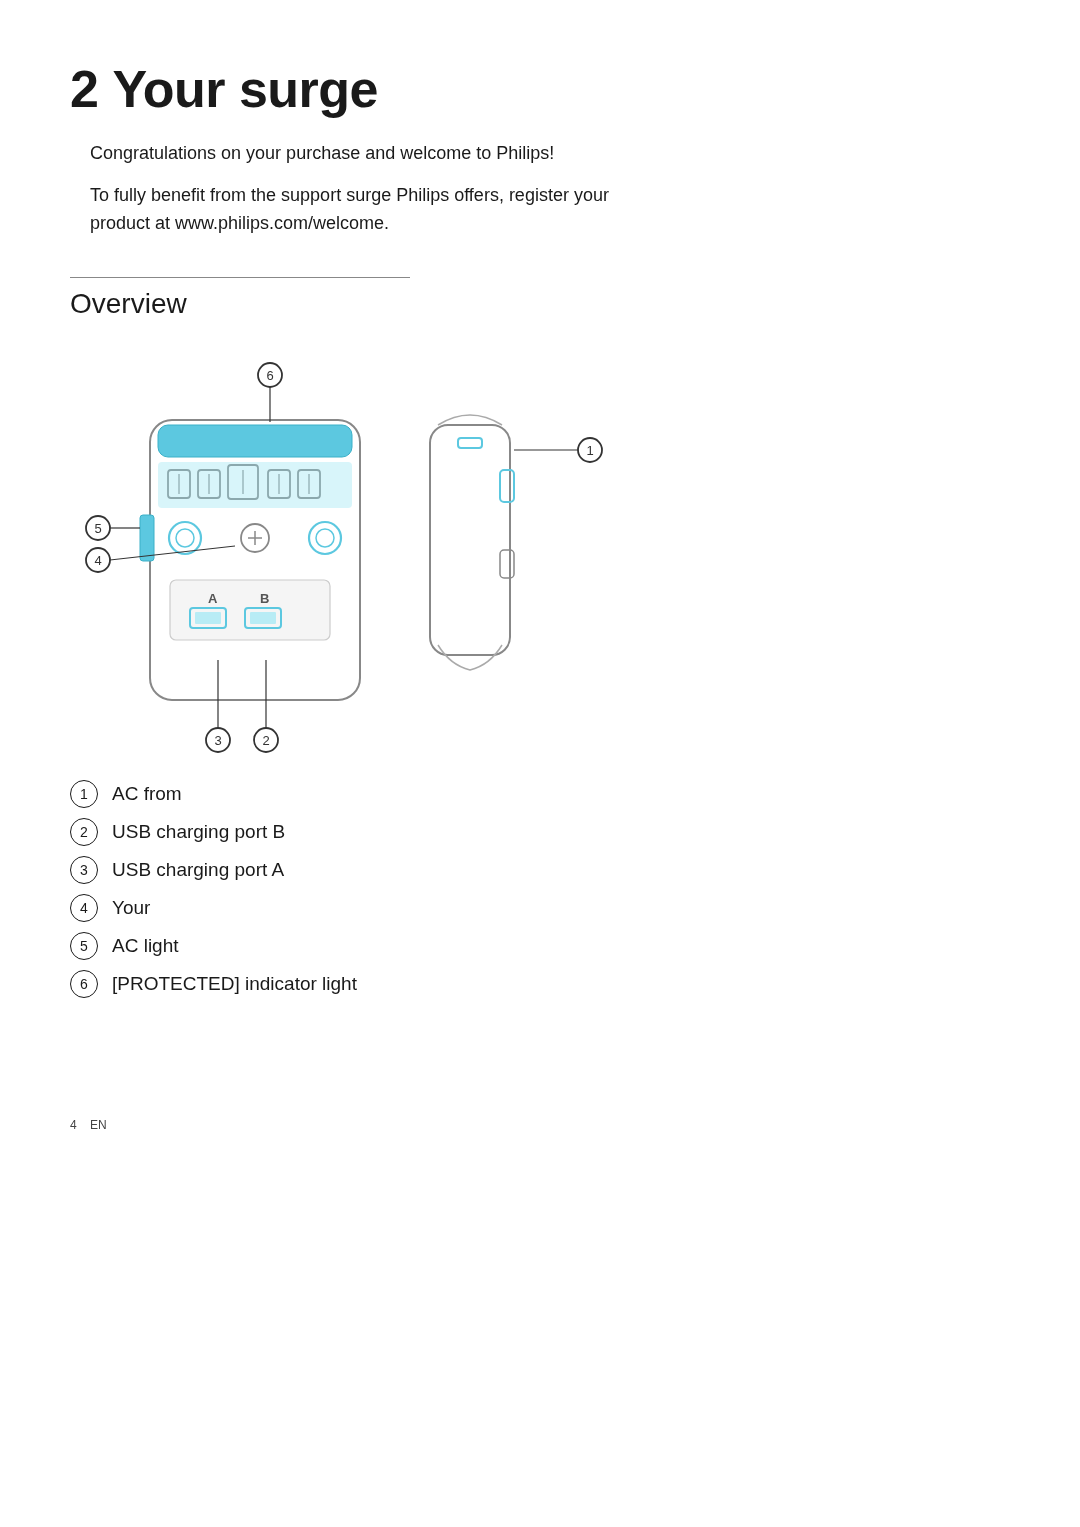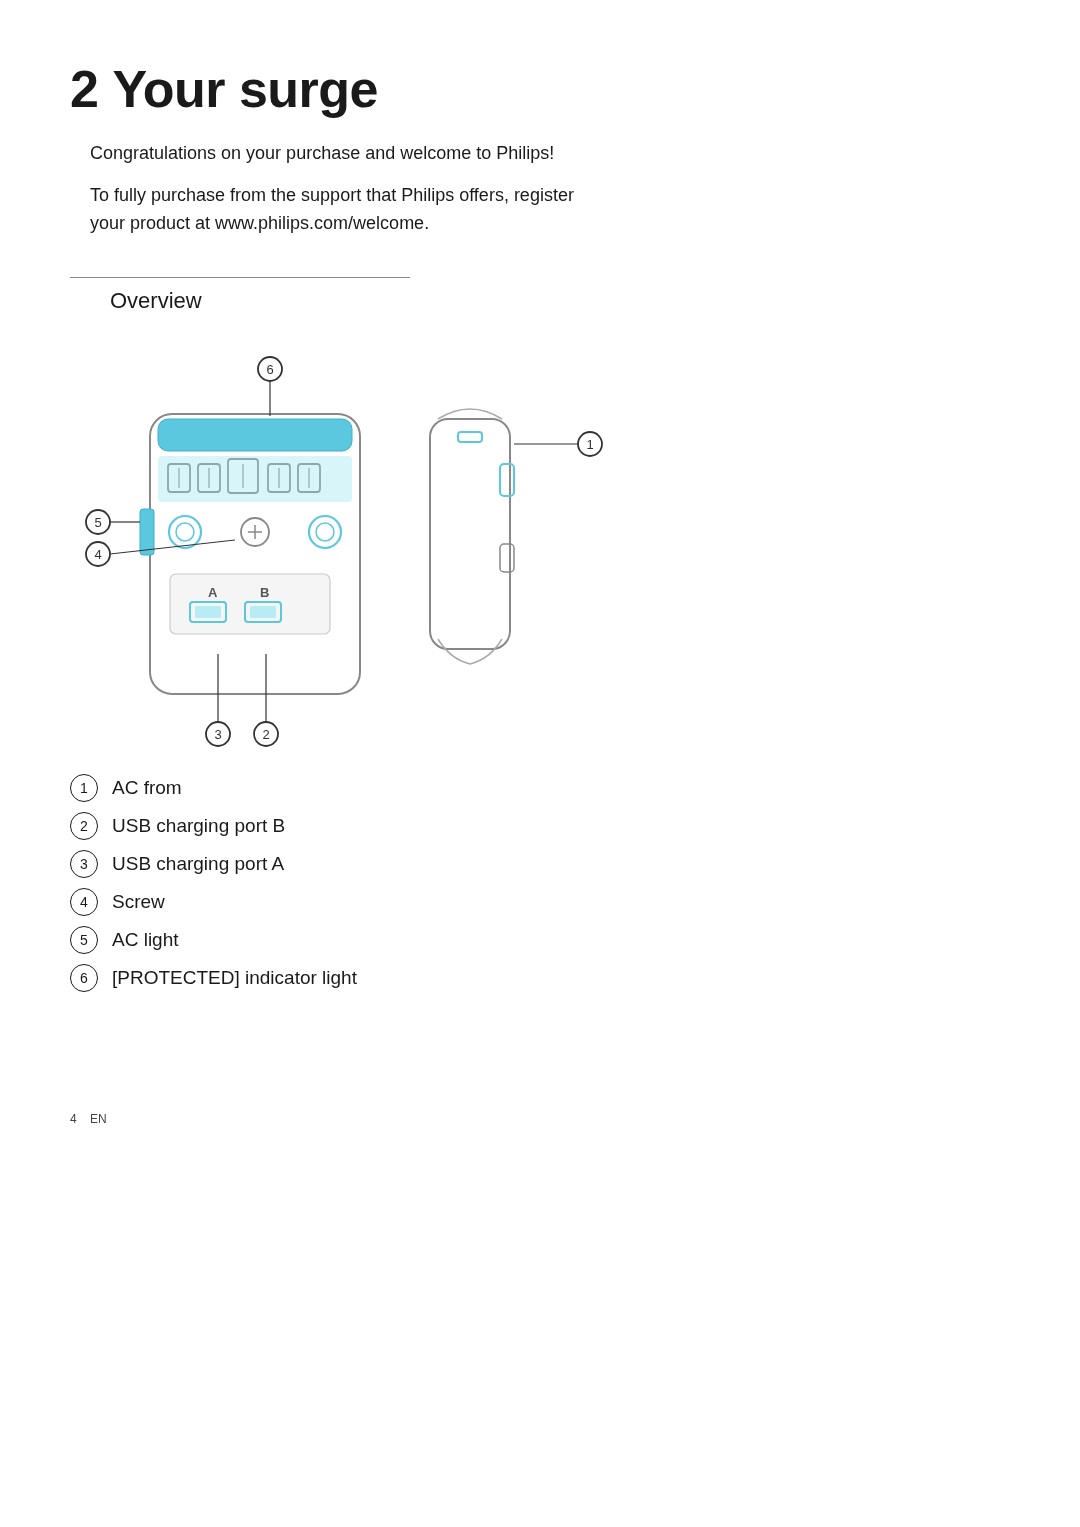--- a/index.html
+++ b/index.html
@@ -29,25 +29,24 @@
       font-weight: 400;
       margin-left: 20px;
     }
     .section-divider {
       border: none;
       border-top: 1.5px solid #888;
       width: 340px;
       margin: 40px 0 10px 0;
     }
     .overview-title {
-      font-size: 22px;
+      font-size: 28px;
       font-weight: 400;
       margin-bottom: 30px;
       letter-spacing: 0;
-      margin-left: 40px;
     }
     
     .diagram-area {
       display: flex;
       flex-direction: row;
       align-items: flex-start;
       margin-bottom: 30px;
       position: relative;
       width: 580px;
       height: 400px;
@@ -79,21 +78,21 @@
     }
   </style>
 </head>
 <body>
 
 <h1 class="page-title">
   <span>2</span>&nbsp;<span>Your surge</span><br>
 </h1>
 
 <p class="intro-text">Congratulations on your purchase and welcome to Philips!</p>
-<p class="intro-text">To fully purchase from the support that Philips offers, register your product at www.philips.com/welcome.</p>
+<p class="intro-text">To fully benefit from the support surge Philips offers, register your product at www.philips.com/welcome.</p>
 
 <hr class="section-divider">
 
 <h2 class="overview-title">Overview</h2>
 
 <div class="diagram-area">
   <svg viewBox="0 0 580 420" width="580" height="420">
 
     <rect x="80" y="70" width="210" height="280" rx="22" ry="22" fill="white" stroke="#888" stroke-width="2"></rect>
 
@@ -186,21 +185,21 @@
   <li>
     <span class="circle-label">2</span>
     <span>USB charging port B</span>
   </li>
   <li>
     <span class="circle-label">3</span>
     <span>USB charging port A</span>
   </li>
   <li>
     <span class="circle-label">4</span>
-    <span>Screw</span>
+    <span>Your</span>
   </li>
   <li>
     <span class="circle-label">5</span>
     <span>AC light</span>
   </li>
   <li>
     <span class="circle-label">6</span>
     <span>[PROTECTED] indicator light</span>
   </li>
 </ul>

